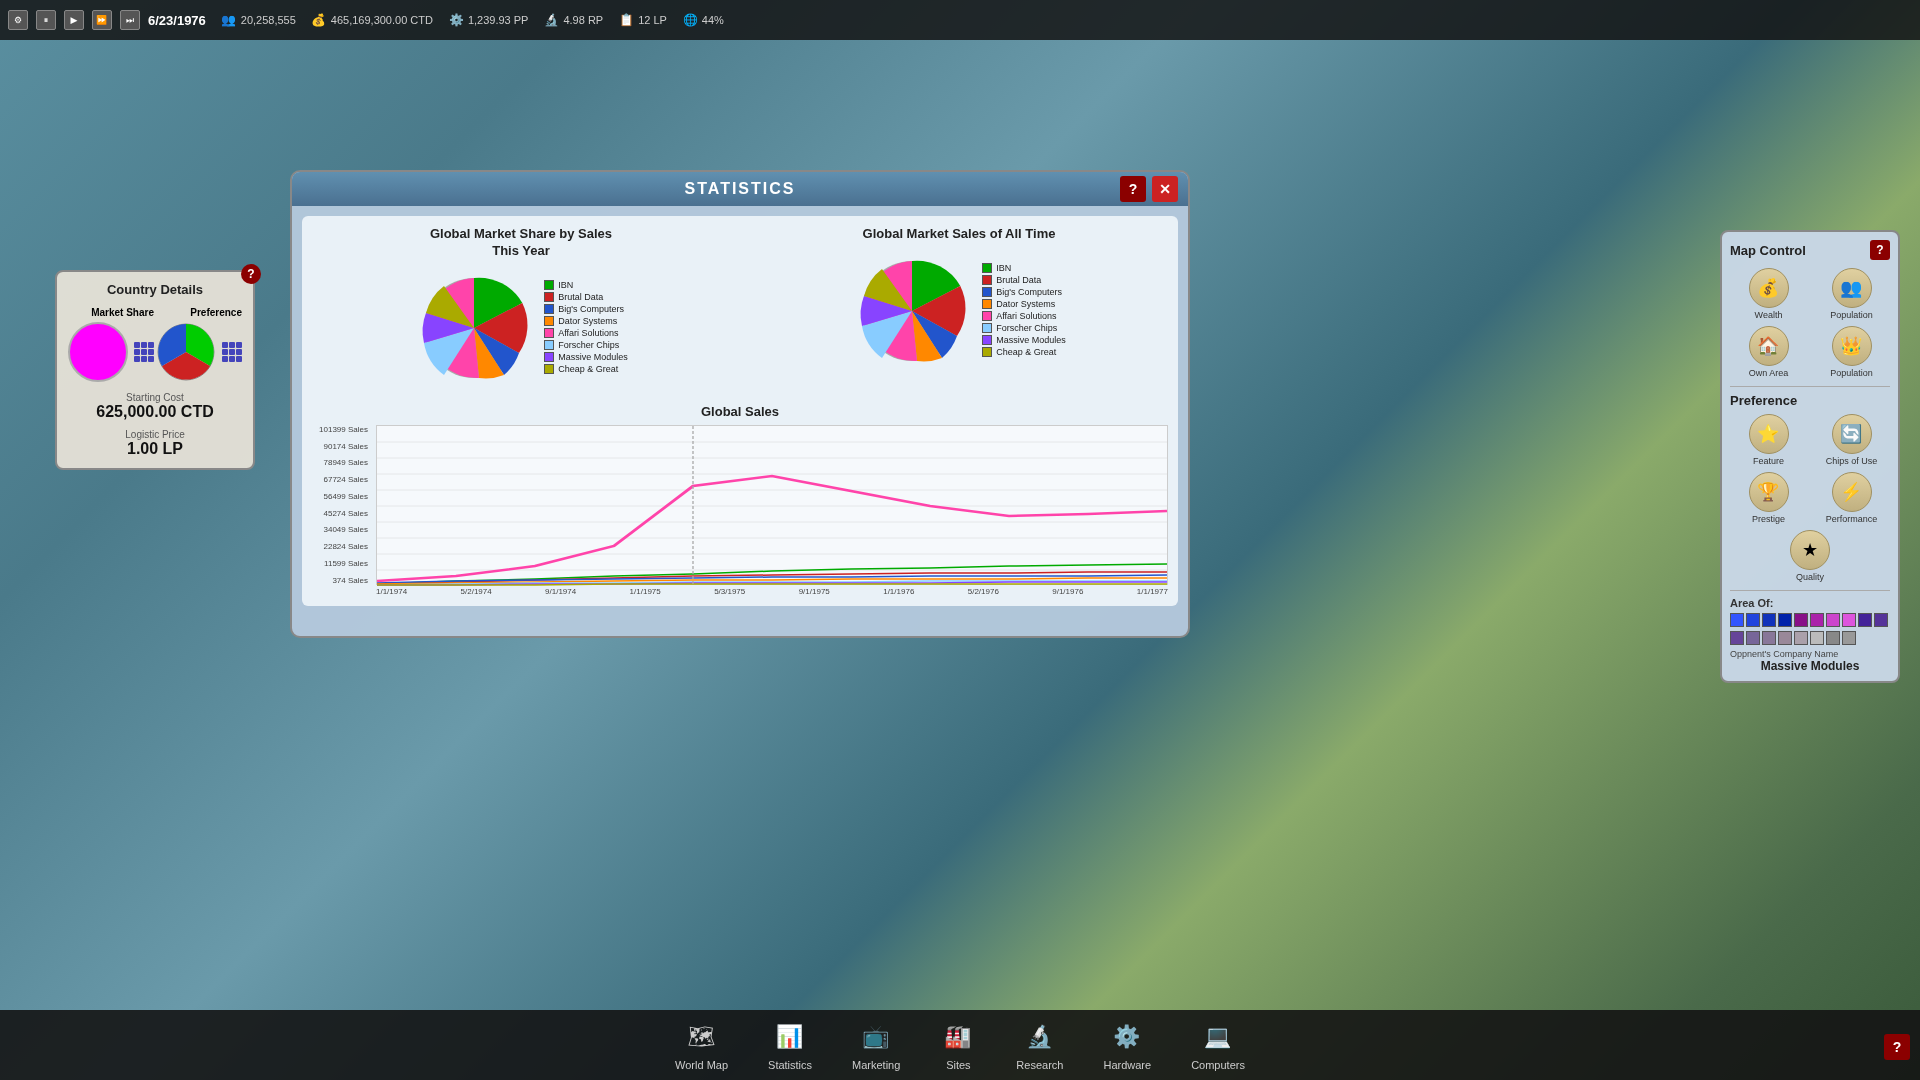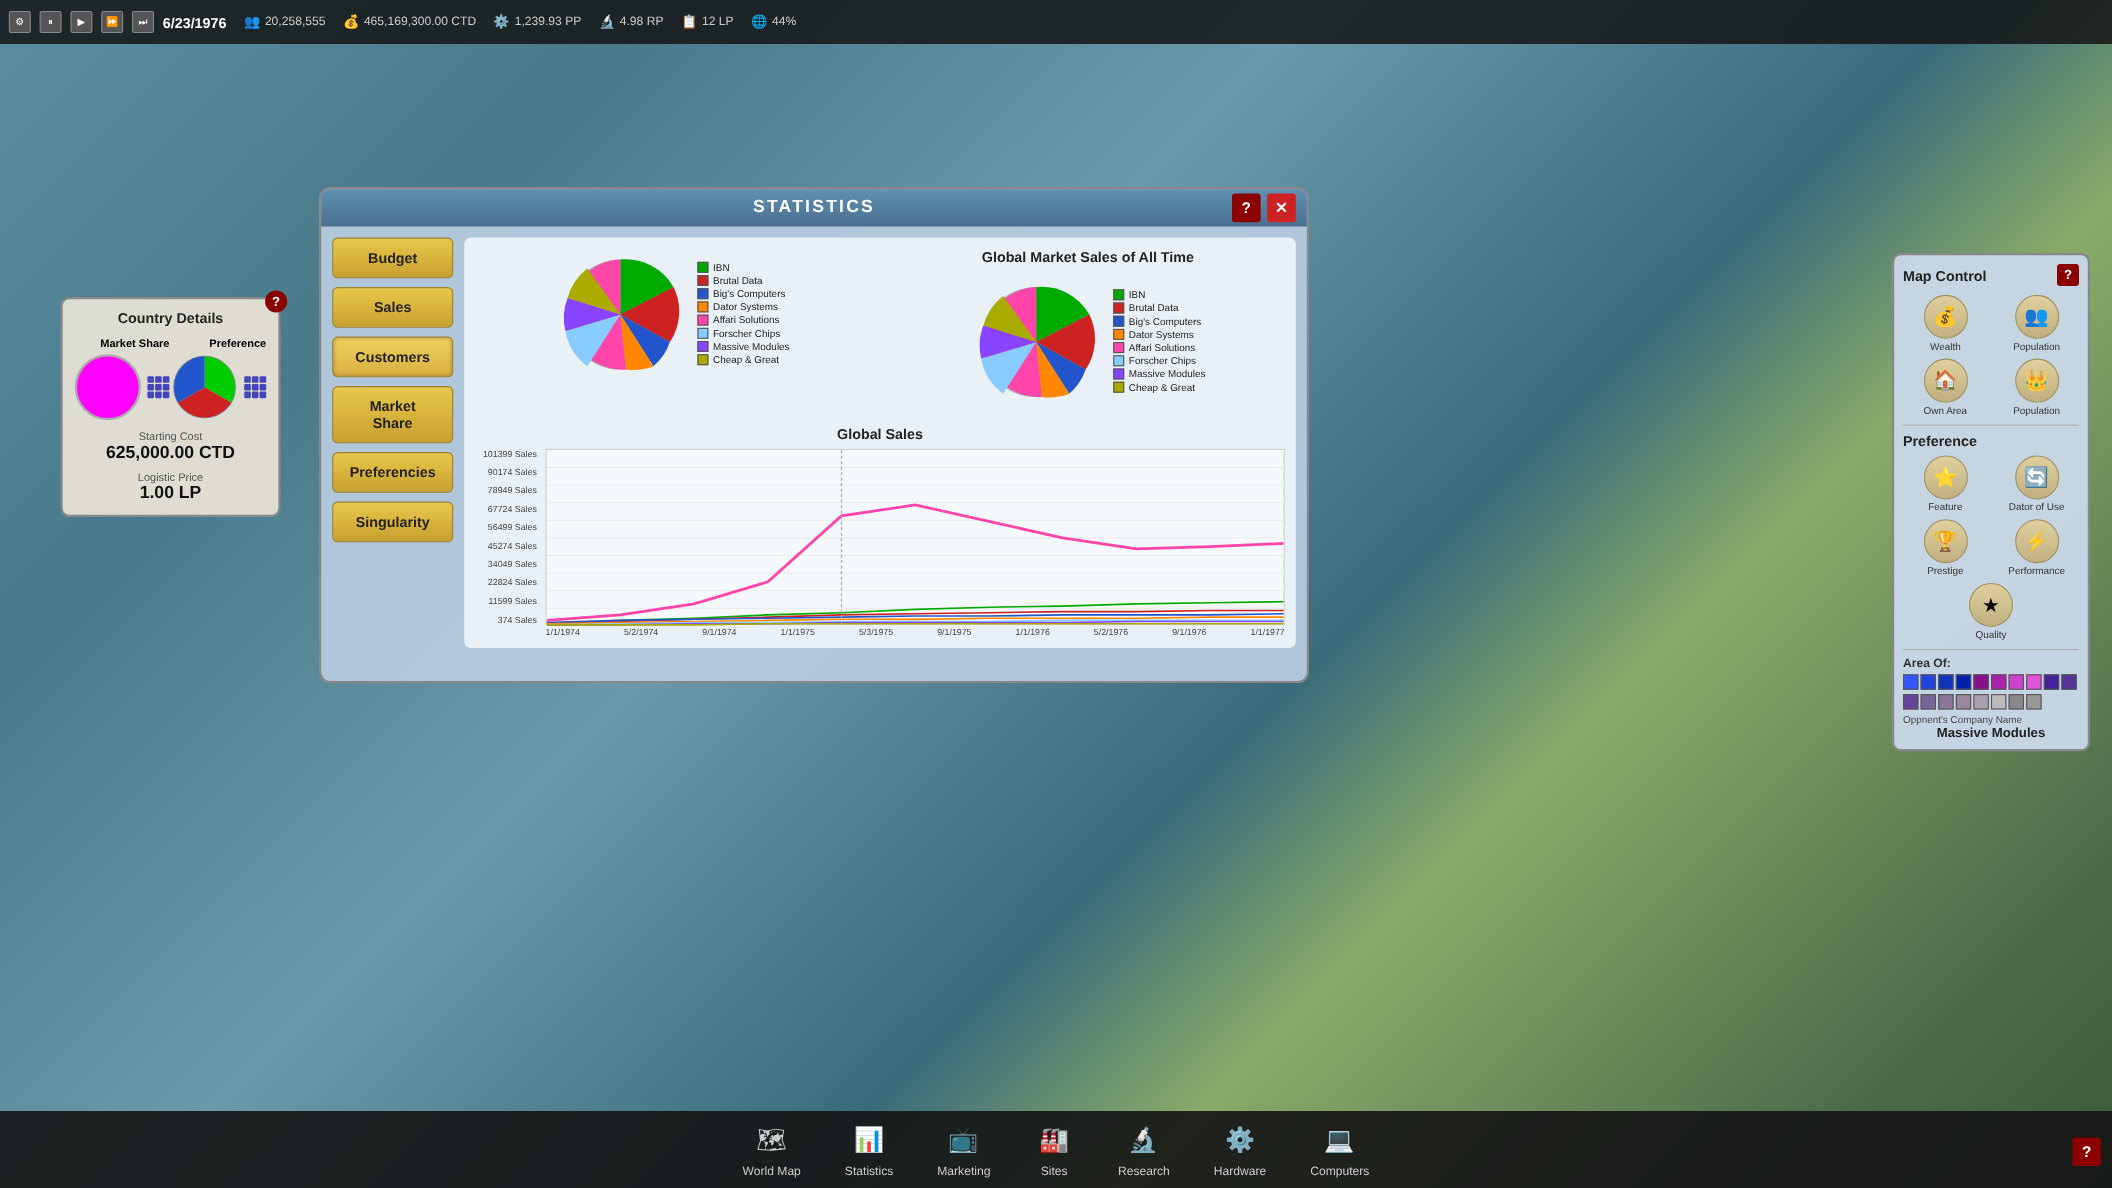--- a/index.html
+++ b/index.html
@@ -434,34 +434,27 @@
 <div class="stats-window">
   <div class="stats-titlebar">
     <div class="stats-title">STATISTICS</div>
     <div class="stats-btns">
       <div class="win-btn win-btn-help">?</div>
       <div class="win-btn win-btn-close">✕</div>
     </div>
   </div>
   <div class="stats-body">
 
-    <div class="stats-nav">
-      <div class="nav-btn">Budget</div>
-      <div class="nav-btn">Sales</div>
-      <div class="nav-btn active">Customers</div>
-      <div class="nav-btn">Market<br>Share</div>
-      <div class="nav-btn">Preferencies</div>
-      <div class="nav-btn">Singularity</div>
-    </div>
 
     <div class="stats-content">
 
       <div class="charts-row">
 
         <div class="chart-section">
+          <div class="chart-title">Global Market Share by Sales<br>This Year</div>
           <div class="chart-inner">
             <div class="pie-container">
               <svg class="pie-svg" viewBox="0 0 120 120">
 
                 <circle cx="60" cy="60" r="50" fill="#aaa"></circle>
                 <path d="M60 60 L60 10 A50 50 0 0 1 108.3 35 Z" fill="#00aa00"></path>
                 <path d="M60 60 L108.3 35 A50 50 0 0 1 105 85 Z" fill="#cc2222"></path>
                 <path d="M60 60 L105 85 A50 50 0 0 1 90 107 Z" fill="#2255cc"></path>
                 <path d="M60 60 L90 107 A50 50 0 0 1 65 110 Z" fill="#ff8800"></path>
                 <path d="M60 60 L65 110 A50 50 0 1 1 60 10 Z" fill="#ff44aa"></path>
@@ -652,21 +645,21 @@
   <hr class="divider">
   <div class="pref-section">
     <div class="panel-title" style="margin-bottom:6px;">Preference</div>
     <div style="display:grid;grid-template-columns:1fr 1fr;gap:6px;">
       <div class="icon-item">
         <div class="icon-circle">⭐</div>
         <div class="icon-label">Feature</div>
       </div>
       <div class="icon-item">
         <div class="icon-circle">🔄</div>
-        <div class="icon-label">Dator of Use</div>
+        <div class="icon-label">Chips of Use</div>
       </div>
       <div class="icon-item">
         <div class="icon-circle">🏆</div>
         <div class="icon-label">Prestige</div>
       </div>
       <div class="icon-item">
         <div class="icon-circle">⚡</div>
         <div class="icon-label">Performance</div>
       </div>
     </div>

